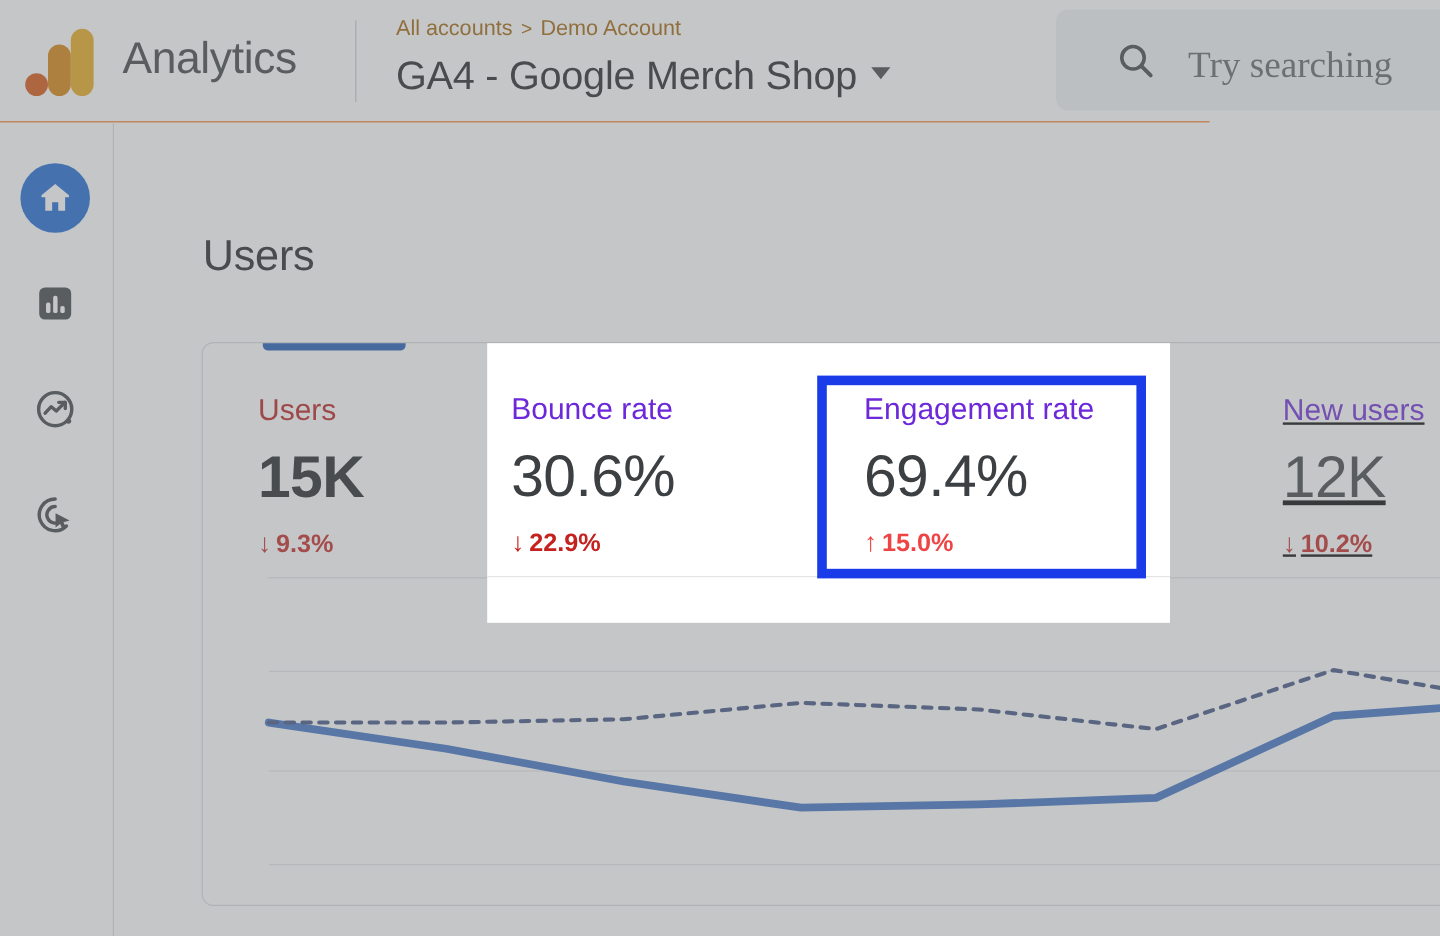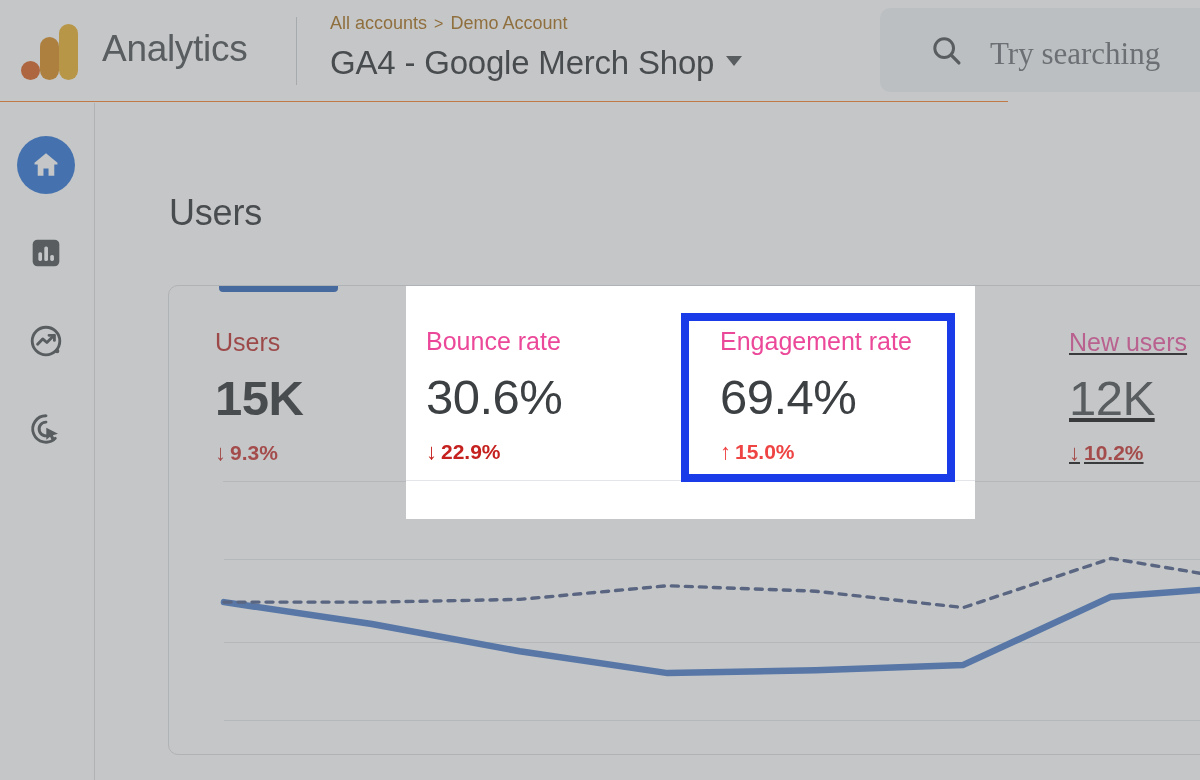--- a/index.html
+++ b/index.html
@@ -127,21 +127,21 @@
     width: 119px; height: 6px;
     border-radius: 0 0 4px 4px;
     background: #1a56b5;
   }
 
   .metrics {
     position: absolute; left: 0; top: 0; width: 1090px; height: 196px;
   }
   .metric { position: absolute; top: 42px; }
   .metric-label {
-    font-size: 25px; color: #ec4899; white-space: nowrap;
+    font-size: 25px; color: #6d28d9; white-space: nowrap;
   }
   .metric.selected .metric-label { color: #b91c1c; font-weight: 500; }
   .metric-value {
     margin-top: 13px;
     font-size: 49px; color: #3c4043; letter-spacing: -0.5px;
     white-space: nowrap;
   }
   .metric.selected .metric-value { color: #202124; font-weight: bold; }
   .metric-delta {
     margin-top: 14px;

